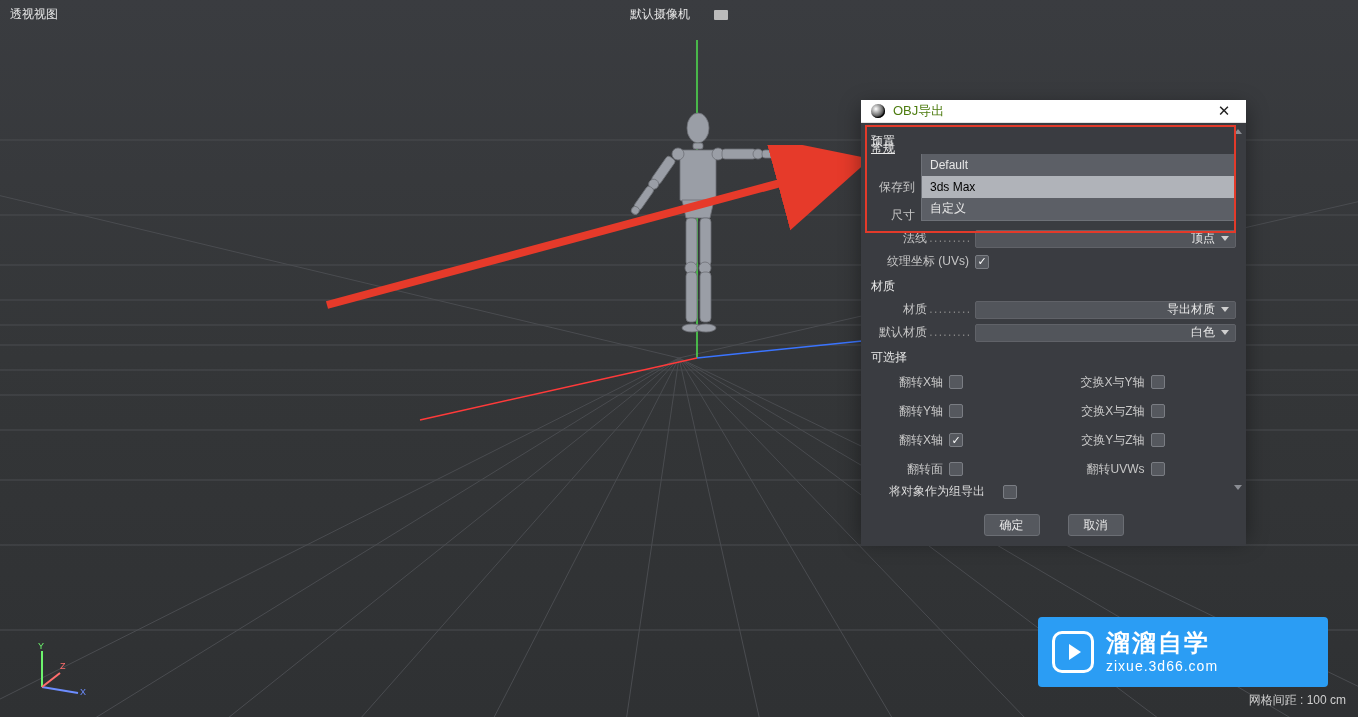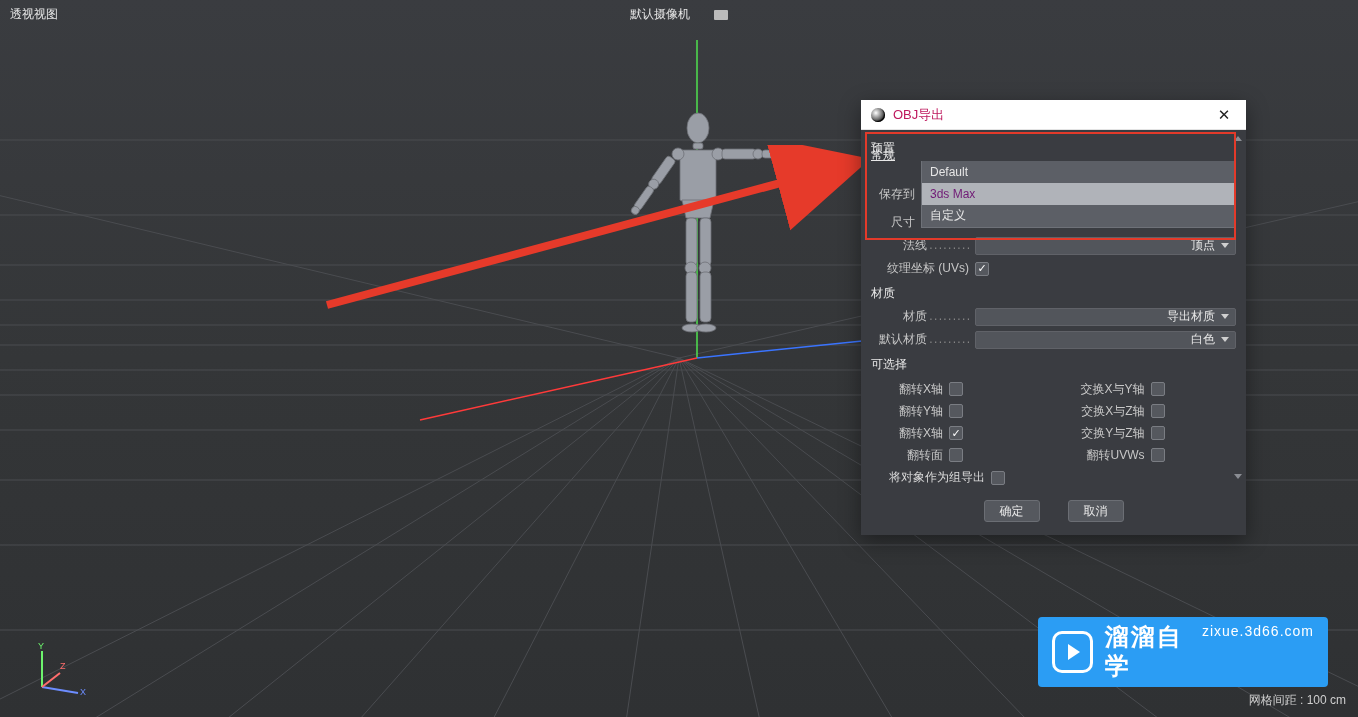--- a/index.html
+++ b/index.html
@@ -72,21 +72,21 @@
       display: flex; align-items: center; justify-content: center;
     }
     .watermark .play::after {
       content: "";
       border-left: 12px solid #fff;
       border-top: 8px solid transparent;
       border-bottom: 8px solid transparent;
       margin-left: 3px;
     }
     .watermark .wm-text {
-      display: flex; 
+      display: flex; flex-direction: column;
       color: #fff;
       line-height: 1.2;
       justify-content: center;
     }
     .watermark .wm-main { font-size: 24px; font-weight: bold; letter-spacing: 2px;}
     .watermark .wm-sub { font-size: 14px; letter-spacing: 1px;}
     .mannequin { position: absolute; left: 600px; top: 110px; }
     .arrow { position: absolute; pointer-events: none; }
     
     .dialog {
@@ -106,21 +106,21 @@
       font-size: 13px;
       border-bottom: 1px solid #e3e3e3;
     }
     .titlebar .app-icon {
       width: 14px; height: 14px;
       background: radial-gradient(circle at 35% 35%, #fff, #555 60%, #000 100%);
       border-radius: 50%;
       margin-right: 8px;
       box-shadow: inset -1px -1px 1px #000;
     }
-    .titlebar .title { flex: 1; color: #be185d; }
+    .titlebar .title { flex: 1; color: #4d7c0f; }
     .titlebar .close {
       width: 28px; height: 22px;
       display: flex; align-items: center; justify-content: center;
       color: #222; font-size: 15px; cursor: pointer;
     }
     .dialog-body {
       flex: 1;
       background: #3a3c41;
       color: #d9d9d9;
       padding: 6px 10px 10px 10px;
@@ -185,40 +185,40 @@
       border-top: none;
       margin-top: -1px;
     }
     .dd-item {
       height: 22px;
       display: flex; align-items: center;
       padding: 0 8px;
       color: #e6e6e6;
       cursor: pointer;
     }
-    .dd-item.sel { background: #b0b3b9; color: #701a75; }
+    .dd-item.sel { background: #b0b3b9; color: #000000; }
     .ck {
       width: 14px; height: 14px;
       background: #55585e;
       border: 1px solid #7a7d83;
       border-radius: 2px;
       display: inline-flex; align-items: center; justify-content: center;
       margin-right: 6px;
       cursor: pointer;
     }
     .ck.checked::after {
       content: "✓";
       color: #fff;
       font-size: 11px;
       line-height: 1;
     }
     .opts-grid {
       display: grid;
       grid-template-columns: 1fr 1fr;
-      gap: 2px 12px;
+      gap: 9px 12px;
       padding-left: 18px;
       padding-top: 2px;
     }
     .opt {
       display: flex; align-items: center;
       height: 20px;
       color: #c7c7c7;
     }
     .opt .olbl { min-width: 60px; text-align: right; padding-right: 6px; }
     .btn-row {
@@ -458,21 +458,21 @@
       <div class="opt">
           <span class="olbl">翻转面</span>
           <span class="ck"></span>
         </div>
       <div class="opt">
           <span class="olbl" style="min-width:82px">翻转UVWs</span>
           <span class="ck"></span>
         </div>
     </div>
     <div class="row" style="padding-left:18px">
-      <span style="padding-right:6px">将对象作为组导出</span>
+      <span style="padding-right:18px">将对象作为组导出</span>
       <span class="ck"></span>
     </div>
 
     <span class="scroll-chev down"></span>
 
     <div class="btn-row">
       <button class="btn">确定</button>
       <button class="btn">取消</button>
     </div>
   </div>

